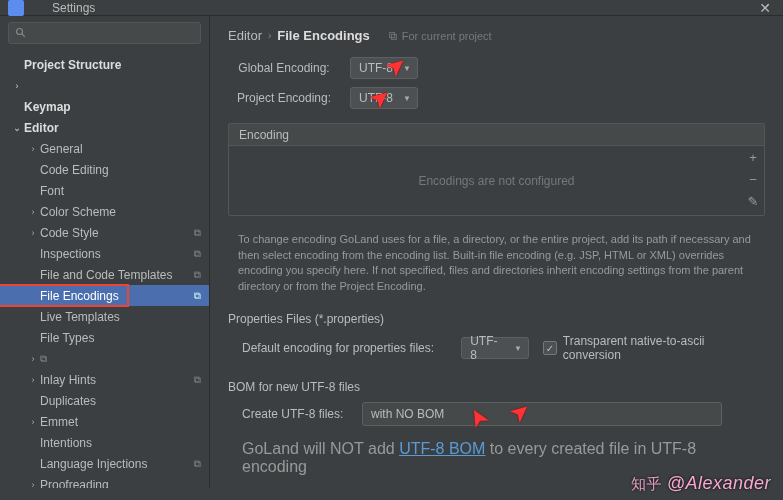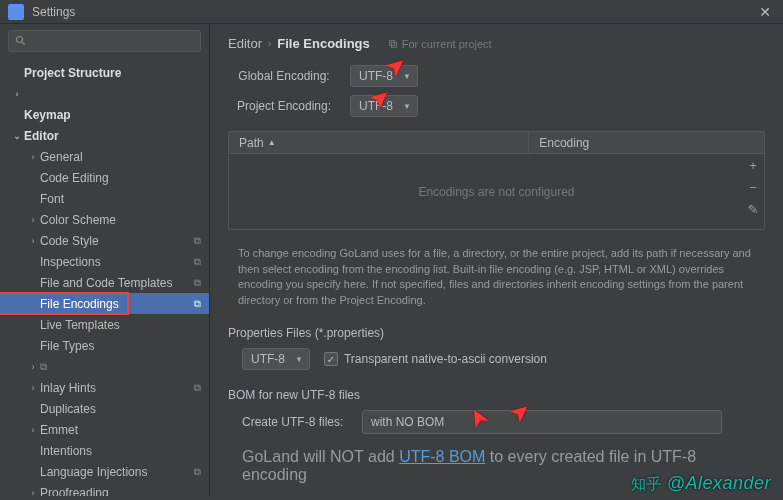--- a/index.html
+++ b/index.html
@@ -1,17 +1,17 @@
 <!DOCTYPE html>
 <html><head>
 <meta charset="utf-8">
 <style>
 * { margin: 0; padding: 0; box-sizing: border-box; font-family: "Segoe UI", Arial, sans-serif; }
 body { background: #3c3f41; color: #bbbbbb; font-size: 12px; width: 783px; height: 500px; overflow: hidden; position: relative; }
-.titlebar { display: flex; align-items: center; height: 24px; padding: 0 8px; background: #3c3f41; border-bottom: 1px solid #2b2b2b; }
+.titlebar { display: flex; align-items: center; height: 16px; padding: 0 8px; background: #3c3f41; border-bottom: 1px solid #2b2b2b; gap: 20px; }
 .titlebar .icon { width: 16px; height: 16px; background: #5b8def; border-radius: 2px; margin-right: 8px; }
 .titlebar .title { flex: 1; font-size: 12px; color: #bbb; }
 .titlebar .close { color: #bbb; font-size: 14px; cursor: pointer; padding: 0 4px; }
 .window { display: flex; height: calc(100% - 28px); }
 .sidebar { width: 210px; background: #3c3f41; border-right: 1px solid #2b2b2b; display: flex; flex-direction: column; }
 .search { margin: 6px 8px; height: 22px; background: #45494a; border: 1px solid #555; border-radius: 3px; display: flex; align-items: center; padding: 0 6px; }
 .search svg { width: 12px; height: 12px; fill: #888; }
 .search input { background: transparent; border: none; outline: none; color: #bbb; font-size: 11px; margin-left: 4px; flex: 1; }
 .tree { flex: 1; overflow-y: auto; font-size: 12px; padding: 4px 0; }
 .tree-item { display: flex; align-items: center; height: 21px; padding-right: 8px; cursor: pointer; position: relative; }
@@ -47,21 +47,21 @@
 .hint { margin-top: 8px; padding: 8px 10px; font-size: 11px; color: #999; line-height: 1.4; }
 .section-label { margin-top: 10px; color: #bbb; font-size: 12px; }
 .subform { padding: 8px 0 0 14px; }
 .subform .form-row .flabel { width: 210px; text-align: left; }
 .checkbox-wrap { display: inline-flex; align-items: center; margin-left: 14px; cursor: pointer; }
 .checkbox { width: 14px; height: 14px; border: 1px solid #777; border-radius: 2px; margin-right: 6px; display: flex; align-items: center; justify-content: center; color: #c0c0c0; font-size: 10px; background: #4c5052; }
 .textfield { background: #45494a; border: 1px solid #5e6060; border-radius: 3px; height: 22px; padding: 11px 8px; color: #bbb; font-size: 12px; flex: 1; max-width: 360px; }
 .bottom-note { margin-top: 6px; padding-left: 14px; font-size: 16px; color: #999; }
 .bottom-note .link { color: #5b9bd5; text-decoration: underline; }
 .red-arrow { position: absolute; font-size: 24px; color: #f33; transform: rotate(-40deg); pointer-events: none; text-shadow: 0 0 2px #800; }
-.watermark { position: absolute; right: 12px; bottom: 6px; color: #14b8a6; font-size: 18px; font-style: italic; letter-spacing: 0.5px; text-shadow: 0 0 3px #000; }
+.watermark { position: absolute; right: 12px; bottom: 6px; color: #f9a8d4; font-size: 18px; font-style: italic; letter-spacing: 0.5px; text-shadow: 0 0 3px #000; }
 .watermark::before { content: "知乎 "; font-style: normal; font-size: 15px; opacity: .9; }
 </style>
 </head>
 <body>
 
 <div class="titlebar">
   <div class="icon"></div>
   <div class="title">Settings</div>
   <div class="close">✕</div>
 </div>
@@ -194,43 +194,40 @@
     <div class="form-row">
       <span class="flabel">Project Encoding:</span>
       <div class="dropdown">
         <span>UTF-8</span>
         <span class="caret">▼</span>
       </div>
     </div>
 
     <div class="table">
       <div class="table-header">
-        <div class="th path">
-          <span>Path</span>
-          <span class="sort">▲</span>
-        </div>
         <div class="th enc">
           <span>Encoding</span>
         </div>
       </div>
       <div class="table-body">
         <span>Encodings are not configured</span>
         <div class="table-tools">
           <div class="tool-btn">+</div>
           <div class="tool-btn">−</div>
           <div class="tool-btn">✎</div>
         </div>
       </div>
     </div>
 
     <div class="hint">To change encoding GoLand uses for a file, a directory, or the entire project, add its path if necessary and then select encoding from the encoding list. Built-in file encoding (e.g. JSP, HTML or XML) overrides encoding you specify here. If not specified, files and directories inherit encoding settings from the parent directory or from the Project Encoding.</div>
 
     <div class="section-label">Properties Files (*.properties)</div>
     <div class="subform">
       <div class="form-row">
+        <span class="flabel">Default encoding for properties files:</span>
         <div class="dropdown">
           <span>UTF-8</span>
           <span class="caret">▼</span>
         </div>
         <label class="checkbox-wrap">
           <span class="checkbox">✓</span>
           <span>Transparent native-to-ascii conversion</span>
         </label>
       </div>
     </div>

